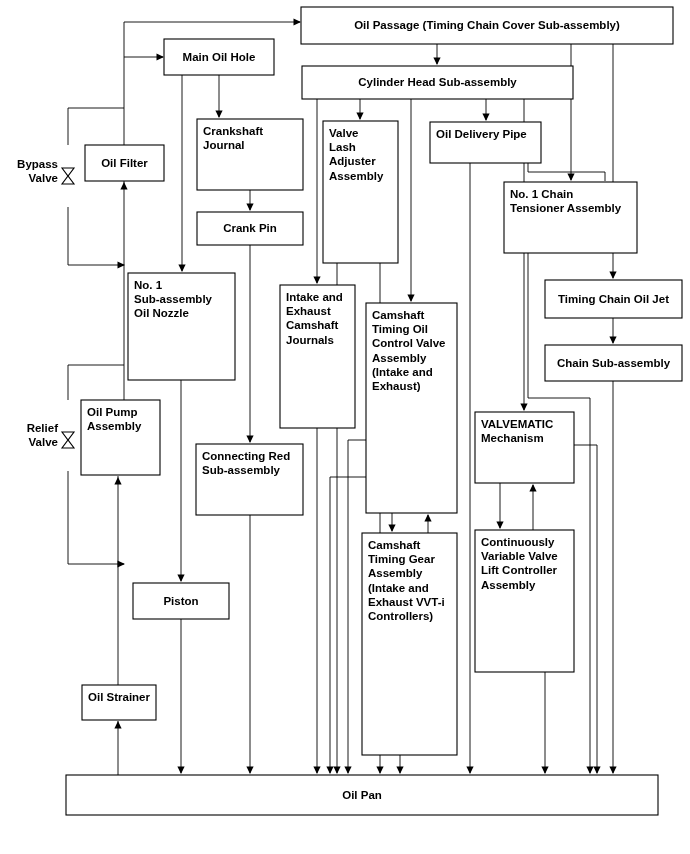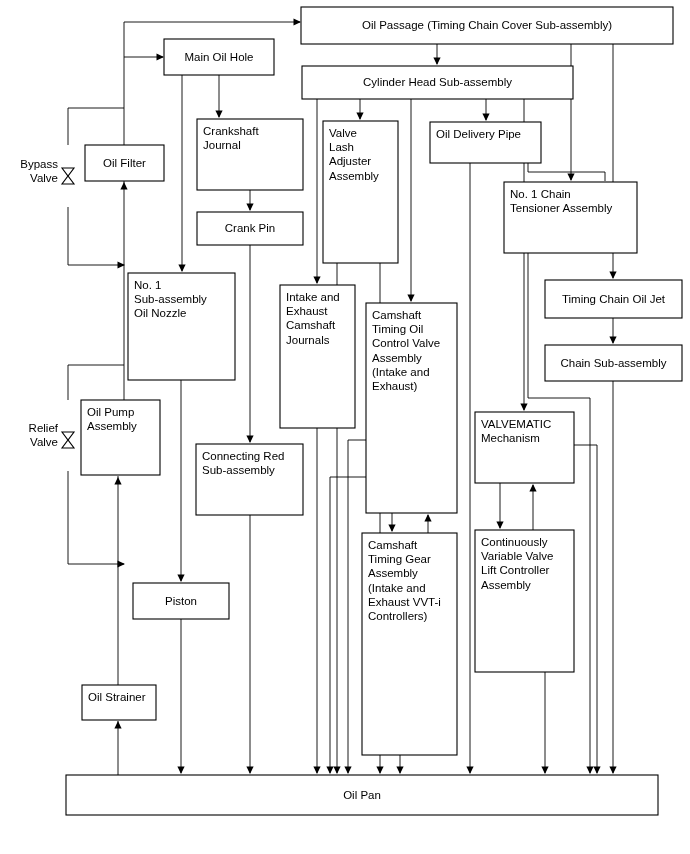--- a/index.html
+++ b/index.html
@@ -1,17 +1,17 @@
 <!DOCTYPE html>
 <html><head>
 <meta charset="utf-8">
 <style>
   html,body{margin:0;padding:0;background:#ffffff;}
   body{width:690px;height:854px;font-family:"Liberation Sans",sans-serif;}
-  #diagram-root{position:relative;width:690px;height:854px;overflow:hidden;}
+  #diagram-root{position:relative;width:690px;height:854px;overflow:hidden;font-weight:bold;}
   svg{display:block;}
   .box-rect{fill:#ffffff;stroke:#000000;stroke-width:1.1;}
   .pan-rect{fill:#ffffff;stroke:#000000;stroke-width:1.1;}
   .box-label{font-family:"Liberation Sans",sans-serif;font-size:11.5px;fill:#000000;}
   .box-label.center{text-anchor:middle;}
   .valve-label{font-family:"Liberation Sans",sans-serif;font-size:11.5px;fill:#000000;text-anchor:end;}
   .conn{fill:none;stroke:#000000;stroke-width:0.9;}
   .arrowhead{fill:#000000;stroke:none;}
   .valve-sym{fill:#ffffff;stroke:#000000;stroke-width:1.1;}
 </style>

